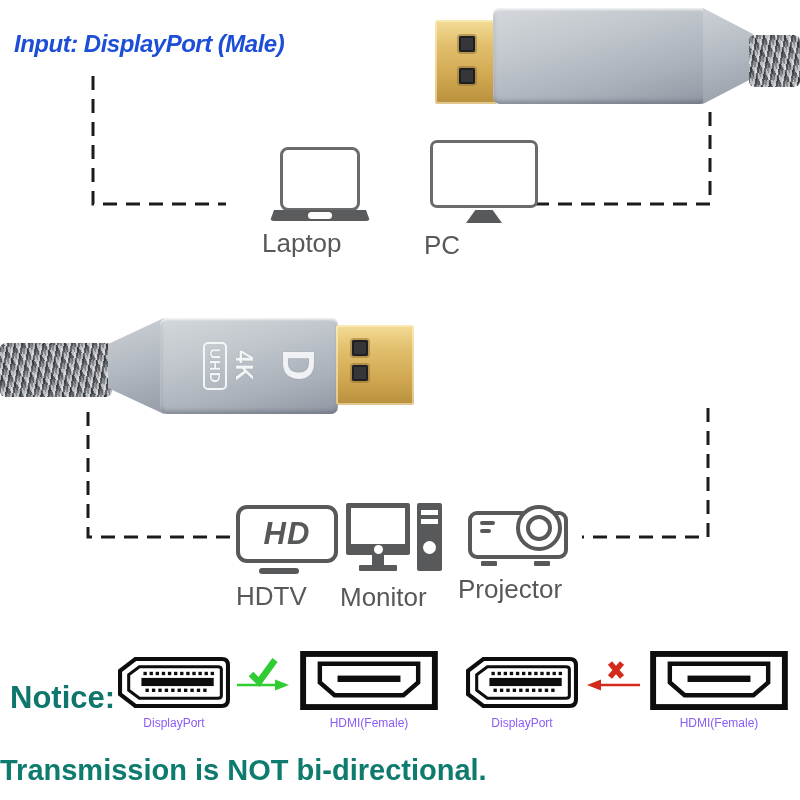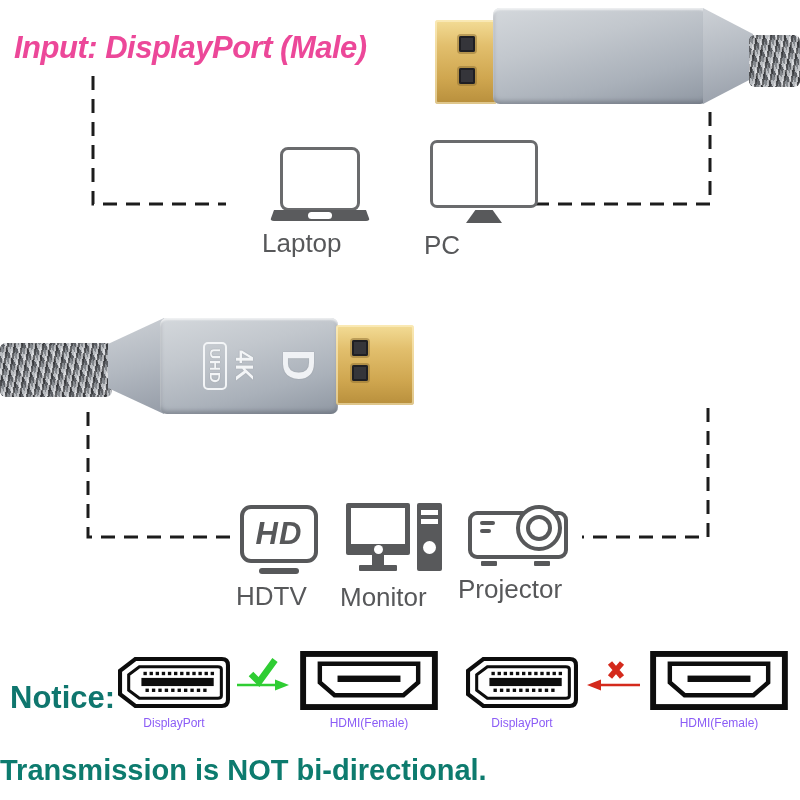--- a/index.html
+++ b/index.html
@@ -6,22 +6,22 @@
   html,body { background:#fff; }
   .page {
     position:relative; width:800px; height:800px; background:#ffffff;
     font-family:"Liberation Sans", sans-serif; overflow:hidden;
   }
   
   .dashes { position:absolute; left:0; top:0; width:800px; height:800px; }
 
   
   .title {
-    position:absolute; font-style:italic; font-weight:700; color:#ec4899;
-    font-size:31px; letter-spacing:-0.5px; white-space:nowrap;
+    position:absolute; font-style:italic; font-weight:700; color:#1d4ed8;
+    font-size:24px; letter-spacing:-0.5px; white-space:nowrap;
   }
   .input-title  { left:14px;  top:30px; }
   .output-title { left:424px; top:366px; }
 
   
   .cable { position:absolute; }
   .cable-top { left:435px; top:5px;  width:365px; height:110px; }
   .cable-mid { left:0px;   top:315px; width:420px; height:100px; }
 
   .plug-gold {
@@ -79,21 +79,21 @@
   .laptop-base { position:relative; width:100px; height:11px; background:#5a5b5d; margin:-1px auto 0;
                  clip-path:polygon(4% 0,96% 0,100% 100%,0 100%); border-radius:4px; }
   .laptop-notch { position:absolute; left:38px; top:2px; width:24px; height:7px; background:#fff; border-radius:4px; }
 
   .pc-dev { left:424px; top:140px; width:120px; }
   .pc-screen { width:108px; height:68px; border:3.5px solid #6a6b6d; border-radius:7px; margin:0 auto; background:#fff; }
   .pc-stand { width:36px; height:13px; background:#58595b; margin:2px auto 0; clip-path:polygon(26% 0,74% 0,100% 100%,0 100%); }
 
   
   .hdtv-dev { left:236px; top:505px; width:86px; }
-  .hdtv-frame { width:78px; height:58px; border:4px solid #57585a; border-radius:11px; margin:0 auto;
+  .hdtv-frame { width:102px; height:58px; border:4px solid #57585a; border-radius:11px; margin:0 auto;
                 display:flex; align-items:center; justify-content:center; background:#fff; }
   .hdtv-hd { font-size:31px; font-weight:600; font-style:italic; color:#57585a; letter-spacing:1px; }
   .hdtv-stand { width:40px; height:6px; background:#57585a; border-radius:3px; margin:5px auto 0; }
 
   .monitor-dev { left:340px; top:503px; width:108px; }
   .monitor-combo { display:flex; justify-content:center; align-items:flex-start; gap:7px; height:72px; }
   .mon-left { position:relative; width:64px; }
   .mon-screen { position:relative; width:64px; height:52px; background:#58595b; border-radius:2px; }
   .mon-inner { position:absolute; left:5px; top:5px; width:54px; height:36px; background:#fff; }
   .mon-dot { position:absolute; left:28px; top:42px; width:9px; height:9px; background:#fff; border-radius:50%; }

